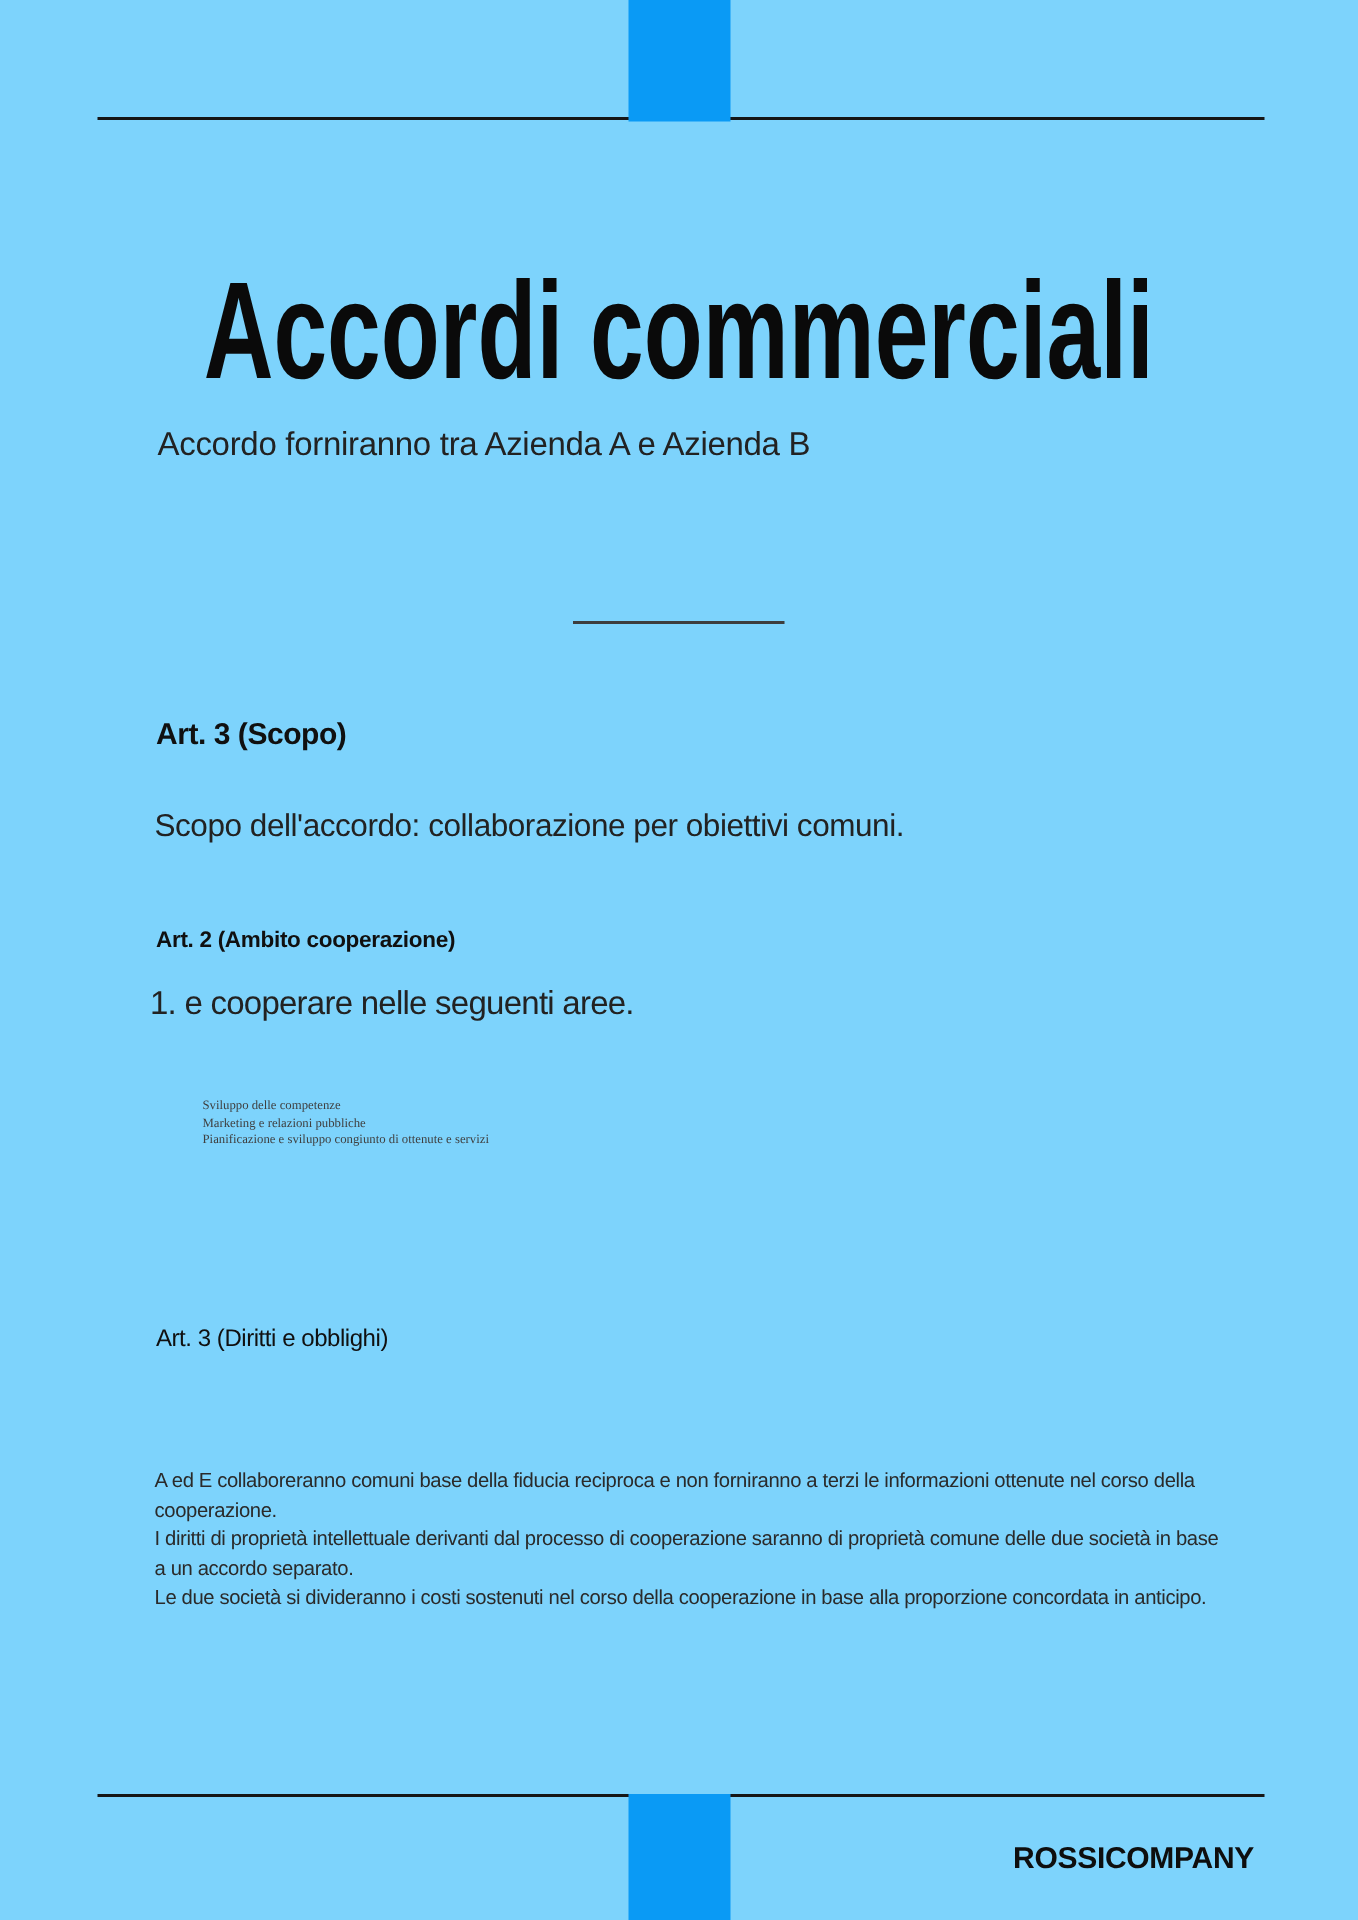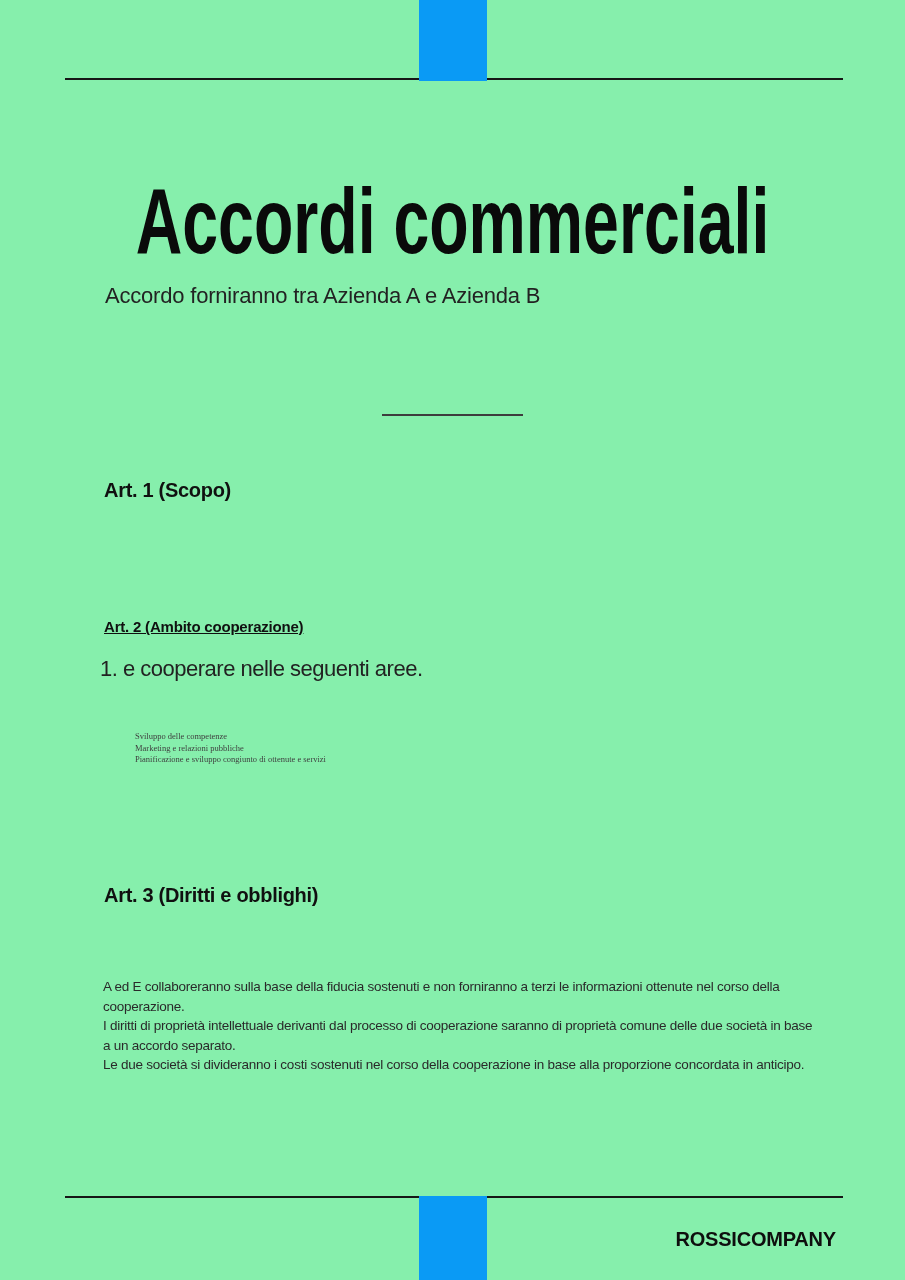--- a/index.html
+++ b/index.html
@@ -1,17 +1,17 @@
 <!DOCTYPE html>
 <html lang="it"><head>
 <meta charset="utf-8">
 <style>
   html,body { margin:0; padding:0; background:#ffffff; }
   .page {
-    position:relative; width:905px; height:1280px; background:#86efac;
+    position:relative; width:905px; height:1280px; background:#7dd3fc;
     font-family:"Liberation Sans", sans-serif; color:#1b1b1b; overflow:hidden;
   }
   .rule { position:absolute; background:#161616; }
   .rule-top    { left:65px; top:78px;   width:778px; height:2px; }
   .rule-bottom { left:65px; top:1196px; width:778px; height:2px; }
   .accent { position:absolute; left:419px; width:68px; background:#0a9af5; }
   .accent-top    { top:0;      height:81px; }
   .accent-bottom { top:1196px; height:84px; }
 
   .doc-title {
@@ -21,26 +21,26 @@
   }
   .subtitle {
     position:absolute; left:105px; top:283px; font-size:22px;
     letter-spacing:-0.2px; color:#222; white-space:nowrap;
   }
   .mid-rule { position:absolute; left:382px; top:414px; width:141px; height:2px; background:#3d3d3d; }
 
   .h-art1 { position:absolute; left:104px; top:479px; font-size:20px; font-weight:700; letter-spacing:-0.3px; color:#101010; white-space:nowrap; }
   .b-art1 { position:absolute; left:103px; top:539px; font-size:21px; letter-spacing:-0.3px; color:#222; white-space:nowrap; }
 
-  .h-art2  { position:absolute; left:104px; top:618px; font-size:15px; font-weight:700; letter-spacing:-0.2px; color:#101010; white-space:nowrap;text-decoration:underline; }
+  .h-art2  { position:absolute; left:104px; top:618px; font-size:15px; font-weight:700; letter-spacing:-0.2px; color:#101010; white-space:nowrap; }
   .c1-art2 { position:absolute; left:100px; top:656px; font-size:22px; letter-spacing:-0.5px; color:#222; white-space:nowrap; }
   .areas   { position:absolute; left:135px; top:731px; font-size:8.5px; line-height:11.5px; color:#3f3f3f;font-family:Liberation Serif, serif; }
   .c2-art2 { position:absolute; left:103px; top:822px; font-size:14px; letter-spacing:-0.1px; color:#2a2a2a; white-space:nowrap; }
 
-  .h-art3  { position:absolute; left:104px; top:884px; font-size:20px; font-weight:700; letter-spacing:-0.3px; color:#101010; white-space:nowrap; }
+  .h-art3  { position:absolute; left:104px; top:884px; font-size:16px; font-weight:400; letter-spacing:-0.3px; color:#101010; white-space:nowrap; }
   .clauses { position:absolute; left:103px; top:977px; width:716px; font-size:13.5px; line-height:19.5px; letter-spacing:-0.25px; color:#2a2a2a; }
   .clauses p { margin:0; }
 
   .footer-company {
     position:absolute; top:1228px; right:69px; font-size:20px; font-weight:700;
     letter-spacing:-0.2px; color:#0e0e0e; white-space:nowrap;
   }
 </style>
 </head>
 <body>
@@ -49,36 +49,37 @@
 
   <div class="rule rule-top"></div>
   <div class="accent accent-top"></div>
 
   <h1 class="doc-title">Accordi commerciali</h1>
 
   <div class="subtitle">Accordo forniranno tra Azienda A e Azienda B</div>
 
   <div class="mid-rule"></div>
 
-  <div class="h-art1">Art. 1 (Scopo)</div>
+  <div class="h-art1">Art. 3 (Scopo)</div>
+  <div class="b-art1">Scopo dell'accordo: collaborazione per obiettivi comuni.</div>
 
   <div class="h-art2">Art. 2 (Ambito cooperazione)</div>
   <div class="c1-art2">1. e cooperare nelle seguenti aree.</div>
 
   <div class="areas">
     <div>Sviluppo delle competenze</div>
     <div>Marketing e relazioni pubbliche</div>
     <div>Pianificazione e sviluppo congiunto di ottenute e servizi</div>
   </div>
 
 
   <div class="h-art3">Art. 3 (Diritti e obblighi)</div>
 
   <div class="clauses">
-    <p>A ed E collaboreranno sulla base della fiducia sostenuti e non forniranno a terzi le informazioni ottenute nel corso della cooperazione.</p>
+    <p>A ed E collaboreranno comuni base della fiducia reciproca e non forniranno a terzi le informazioni ottenute nel corso della cooperazione.</p>
     <p>I diritti di proprietà intellettuale derivanti dal processo di cooperazione saranno di proprietà comune delle due società in base a un accordo separato.</p>
     <p>Le due società si divideranno i costi sostenuti nel corso della cooperazione in base alla proporzione concordata in anticipo.</p>
   </div>
 
   <div class="rule rule-bottom"></div>
   <div class="accent accent-bottom"></div>
 
   <div class="footer-company">ROSSICOMPANY</div>
 
 </div>

